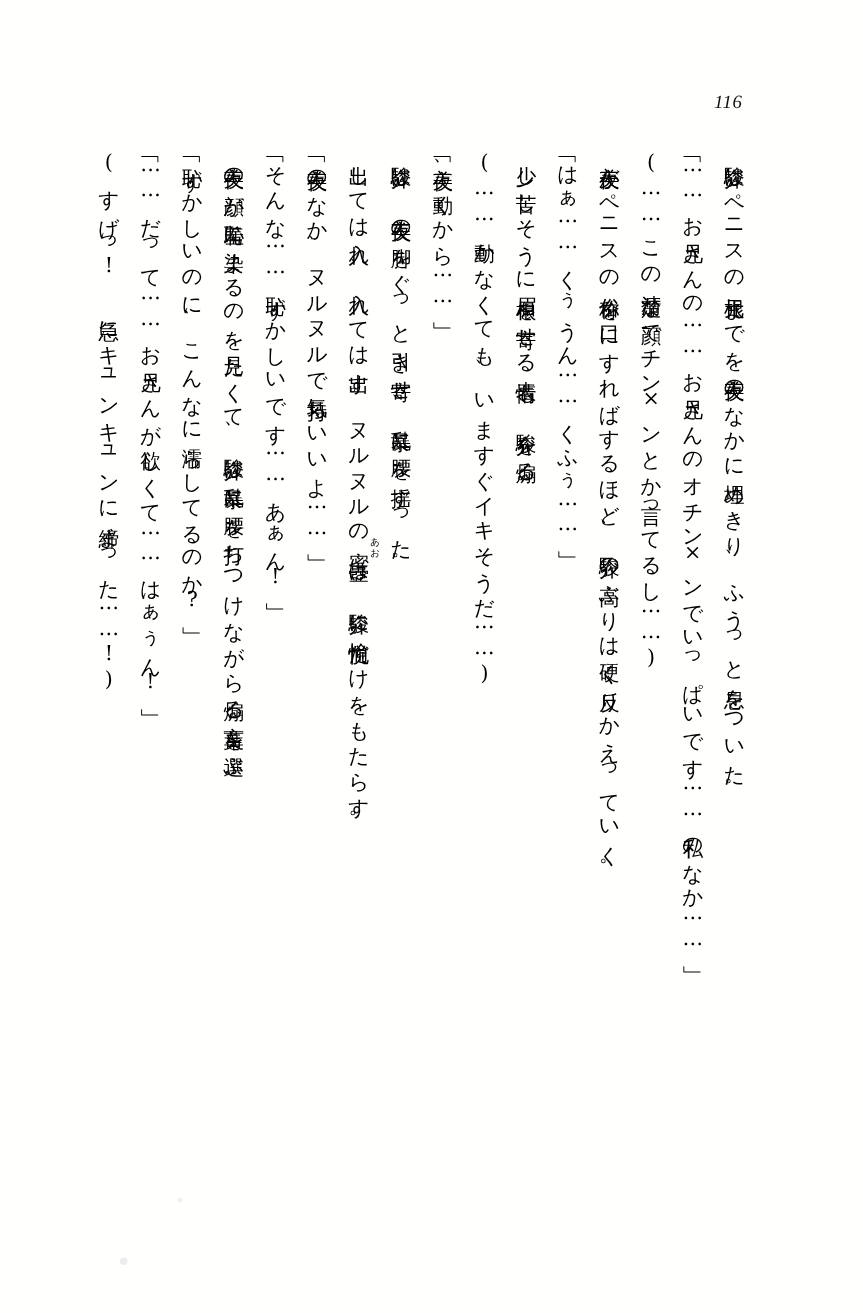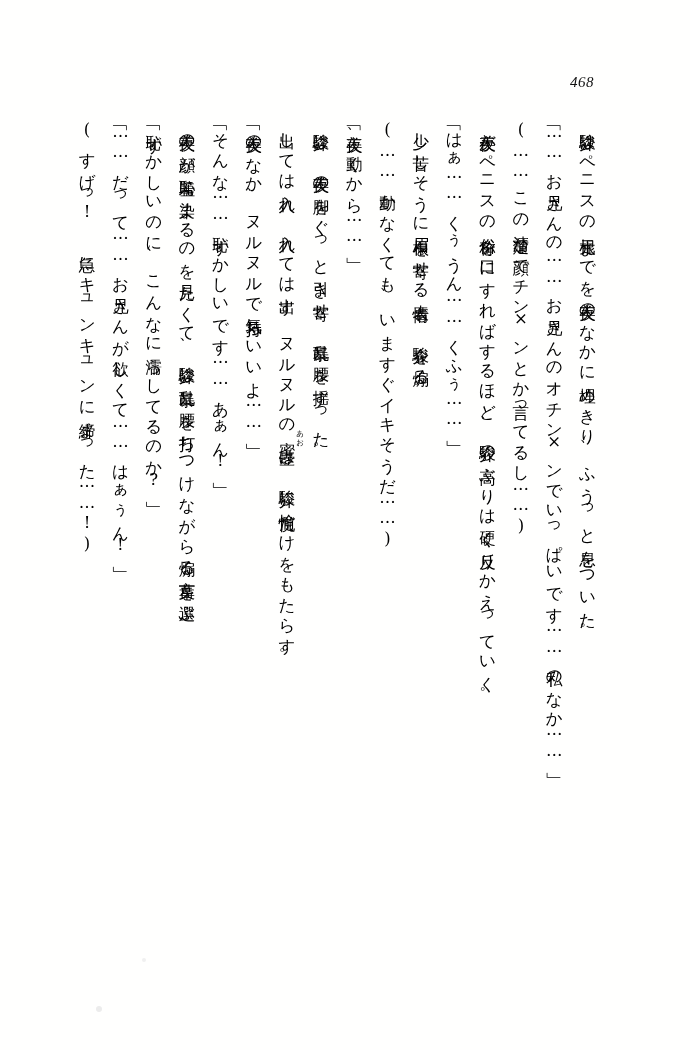--- a/index.html
+++ b/index.html
@@ -80,21 +80,21 @@
     height: 4px;
     background: #f0f0f0;
     border-radius: 50%;
   }
 </style>
 </head>
 <body>
 
 <div class="page">
 
-  <div class="page-number">468</div>
+  <div class="page-number">116</div>
 
   <div class="vtext">
     <p>駿介はペニスの根元までを美夜のなかに埋めきり、ふうっと息をついた。</p>
     <p class="indent1">「……お兄さんの……お兄さんのオチン×ンでいっぱいです……私のなか……」</p>
     <p>(……この清楚な顔でチン×ンとか言ってるし……)</p>
     <p>美夜がペニスの俗称を口にすればするほど、駿介の高ぶりは硬く反りかえっていく。</p>
     <p class="indent1">「はぁ……くぅうん……くふぅ……」</p>
     <p>少し苦しそうに眉根を寄せる表情も、駿介を煽る。</p>
     <p>(……動かなくても、いますぐイキそうだ……)</p>
     <p class="indent1">「美夜、動くから……」</p>

